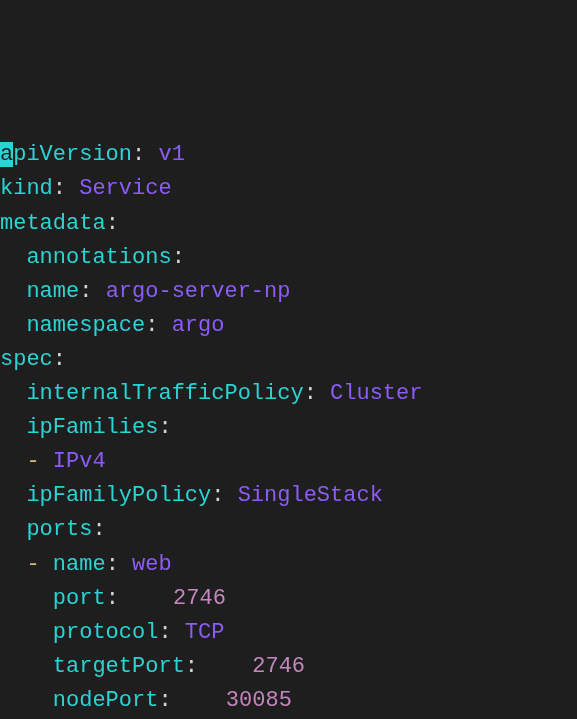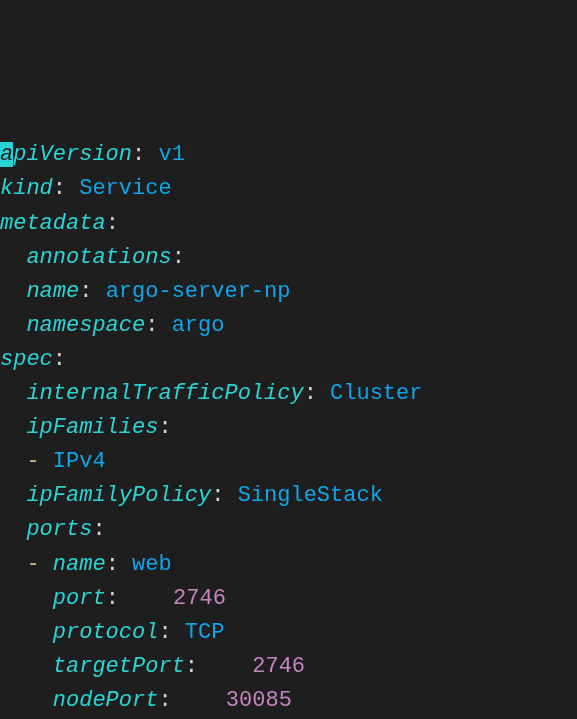--- a/index.html
+++ b/index.html
@@ -17,24 +17,23 @@
       width: 577px;
       height: 719px;
       overflow: hidden;
       white-space: pre;
     }
     .code-line {
       display: block;
     }
     .key {
       color: #2bd4d4;
-      font-style: italic;
     }
     .value-string {
-      color: #0ea5e9;
+      color: #8b5cf6;
     }
     .value-number {
       color: #c586c0;
       margin-left: 41px;
     }
     .colon {
       color: #d4d4d4;
     }
     .dash {
       color: #d7ba7d;

